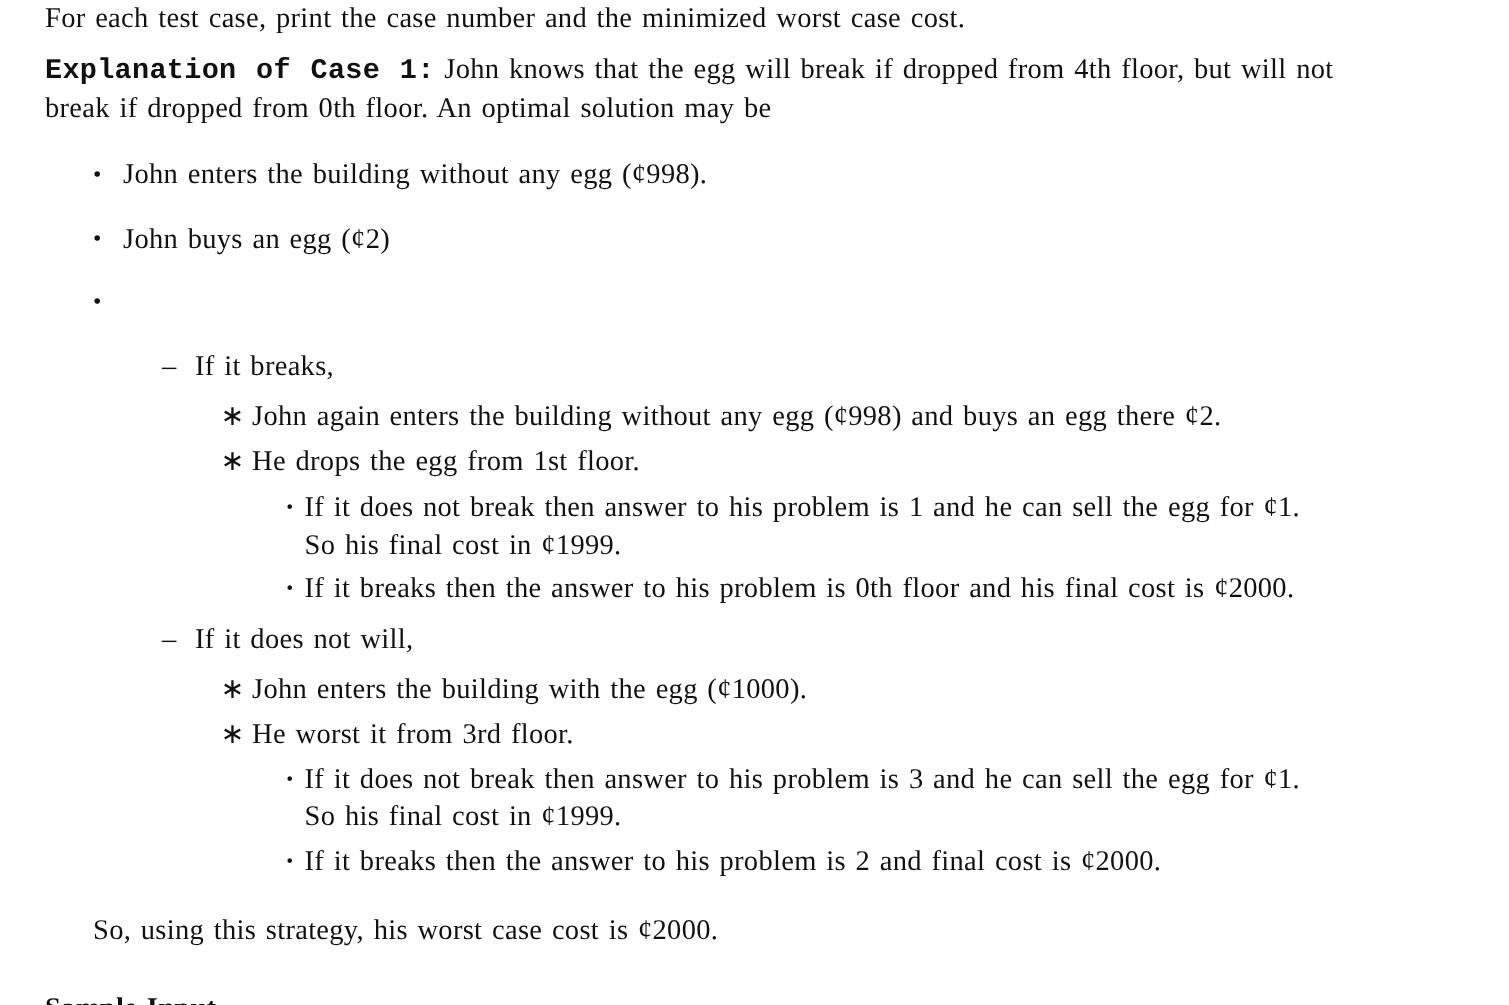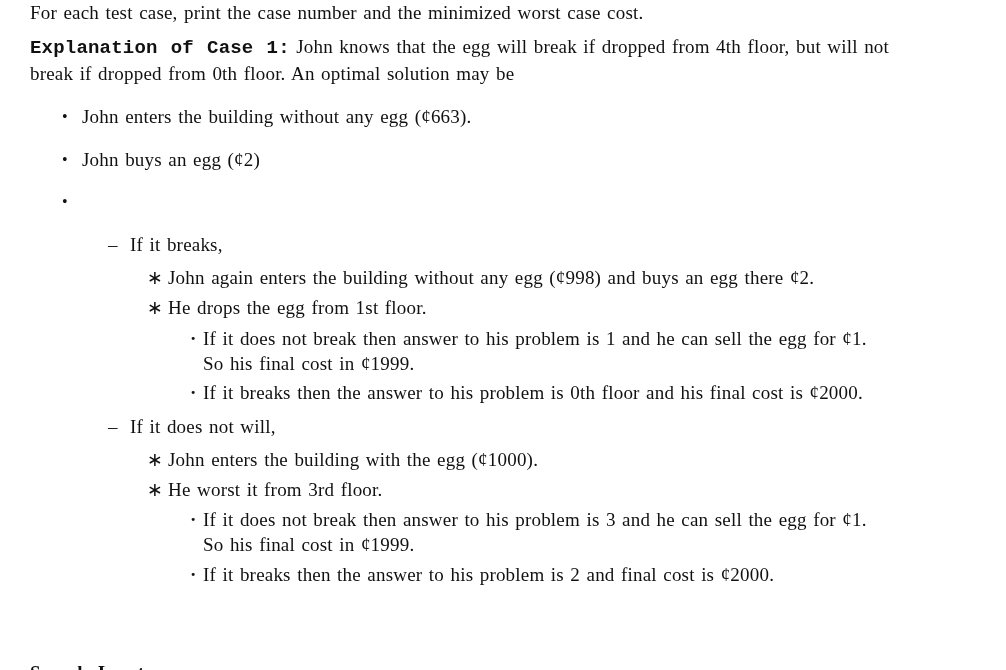--- a/index.html
+++ b/index.html
@@ -54,21 +54,21 @@
   </div>
 
   <div class="block lv0" style="top: 34px;">
     <span class="bold">Explanation of Case 1:</span>
     <span>John knows that the egg will break if dropped from 4th floor, but will not</span><br>
     <span>break if dropped from 0th floor. An optimal solution may be</span>
   </div>
 
   <div class="block lv1" style="top: 104px;">
     <span class="marker">•</span>
-    <span>John enters the building without any egg (¢663).</span>
+    <span>John enters the building without any egg (¢998).</span>
   </div>
 
   <div class="block lv1" style="top: 147px;">
     <span class="marker">•</span>
     <span>John buys an egg (¢2)</span>
   </div>
 
   <div class="block lv1" style="top: 189px;">
     <span class="marker">•</span>
   </div>
@@ -118,18 +118,21 @@
     <span class="marker">·</span>
     <span>If it does not break then answer to his problem is 3 and he can sell the egg for ¢1.</span><br>
     <span>So his final cost in ¢1999.</span>
   </div>
 
   <div class="block lv4" style="top: 562px;">
     <span class="marker">·</span>
     <span>If it breaks then the answer to his problem is 2 and final cost is ¢2000.</span>
   </div>
 
+  <div class="block conclusion-indent" style="top: 608px;">
+    <span>So, using this strategy, his worst case cost is ¢2000.</span>
+  </div>
 
   <div class="block lv0 cutoff" style="top: 660px;">
     <span>Sample Input</span>
   </div>
 
 </div>
 
 </body></html>

